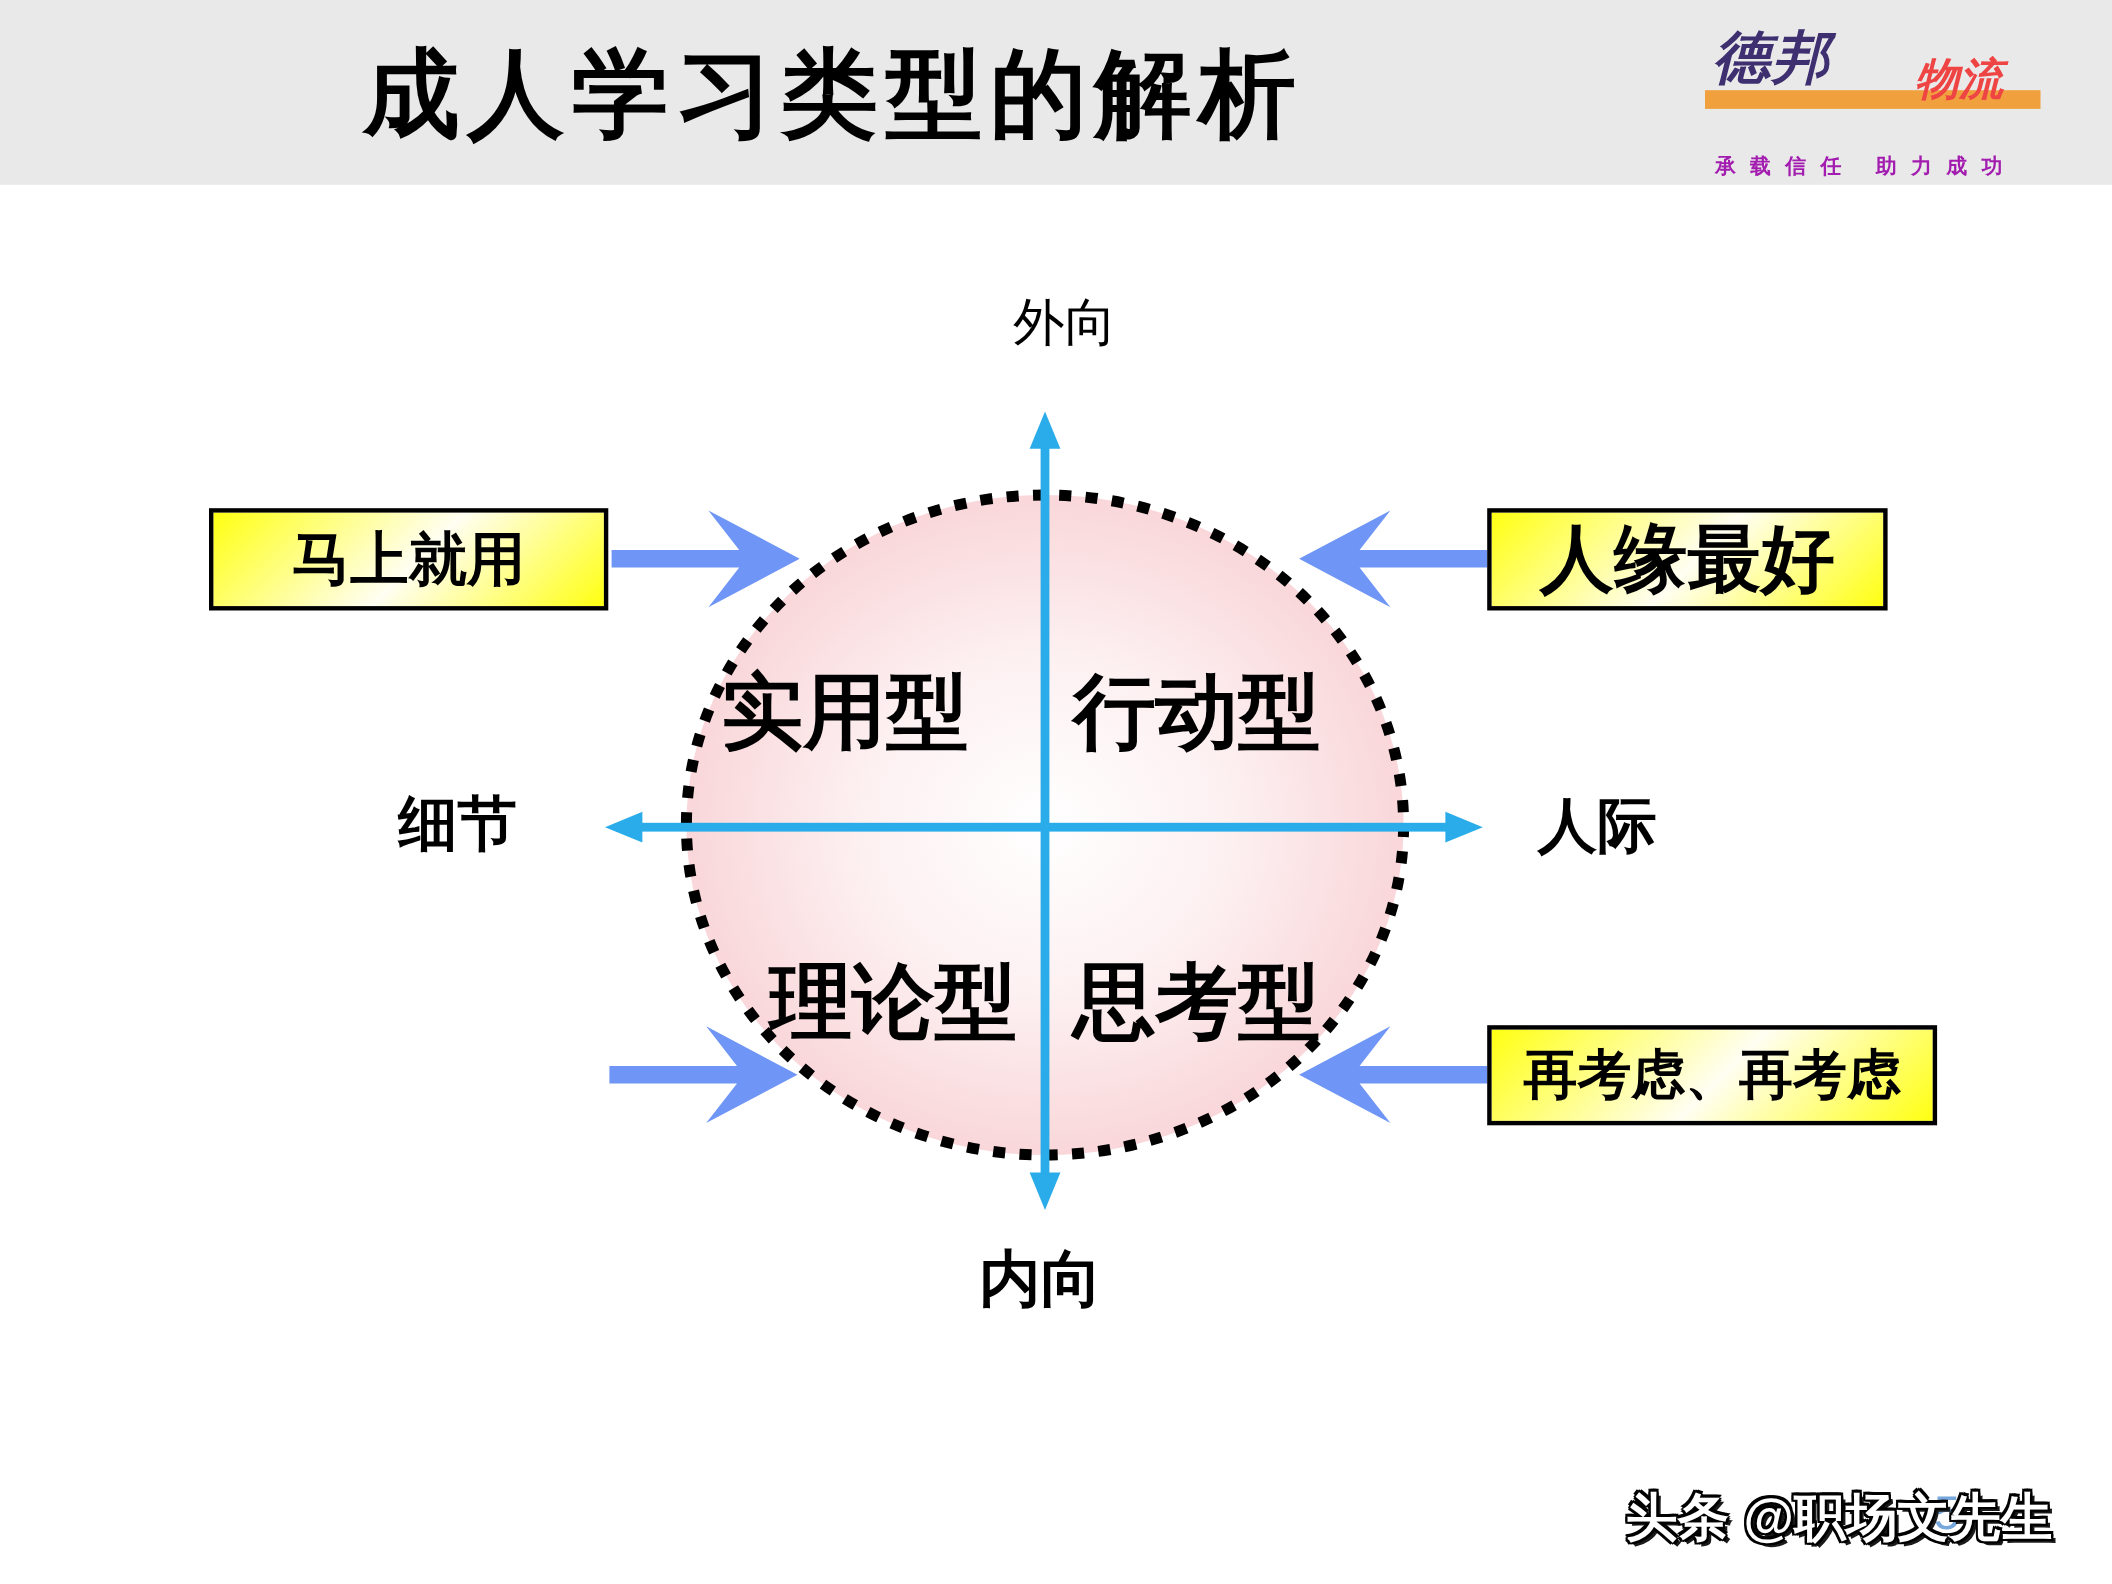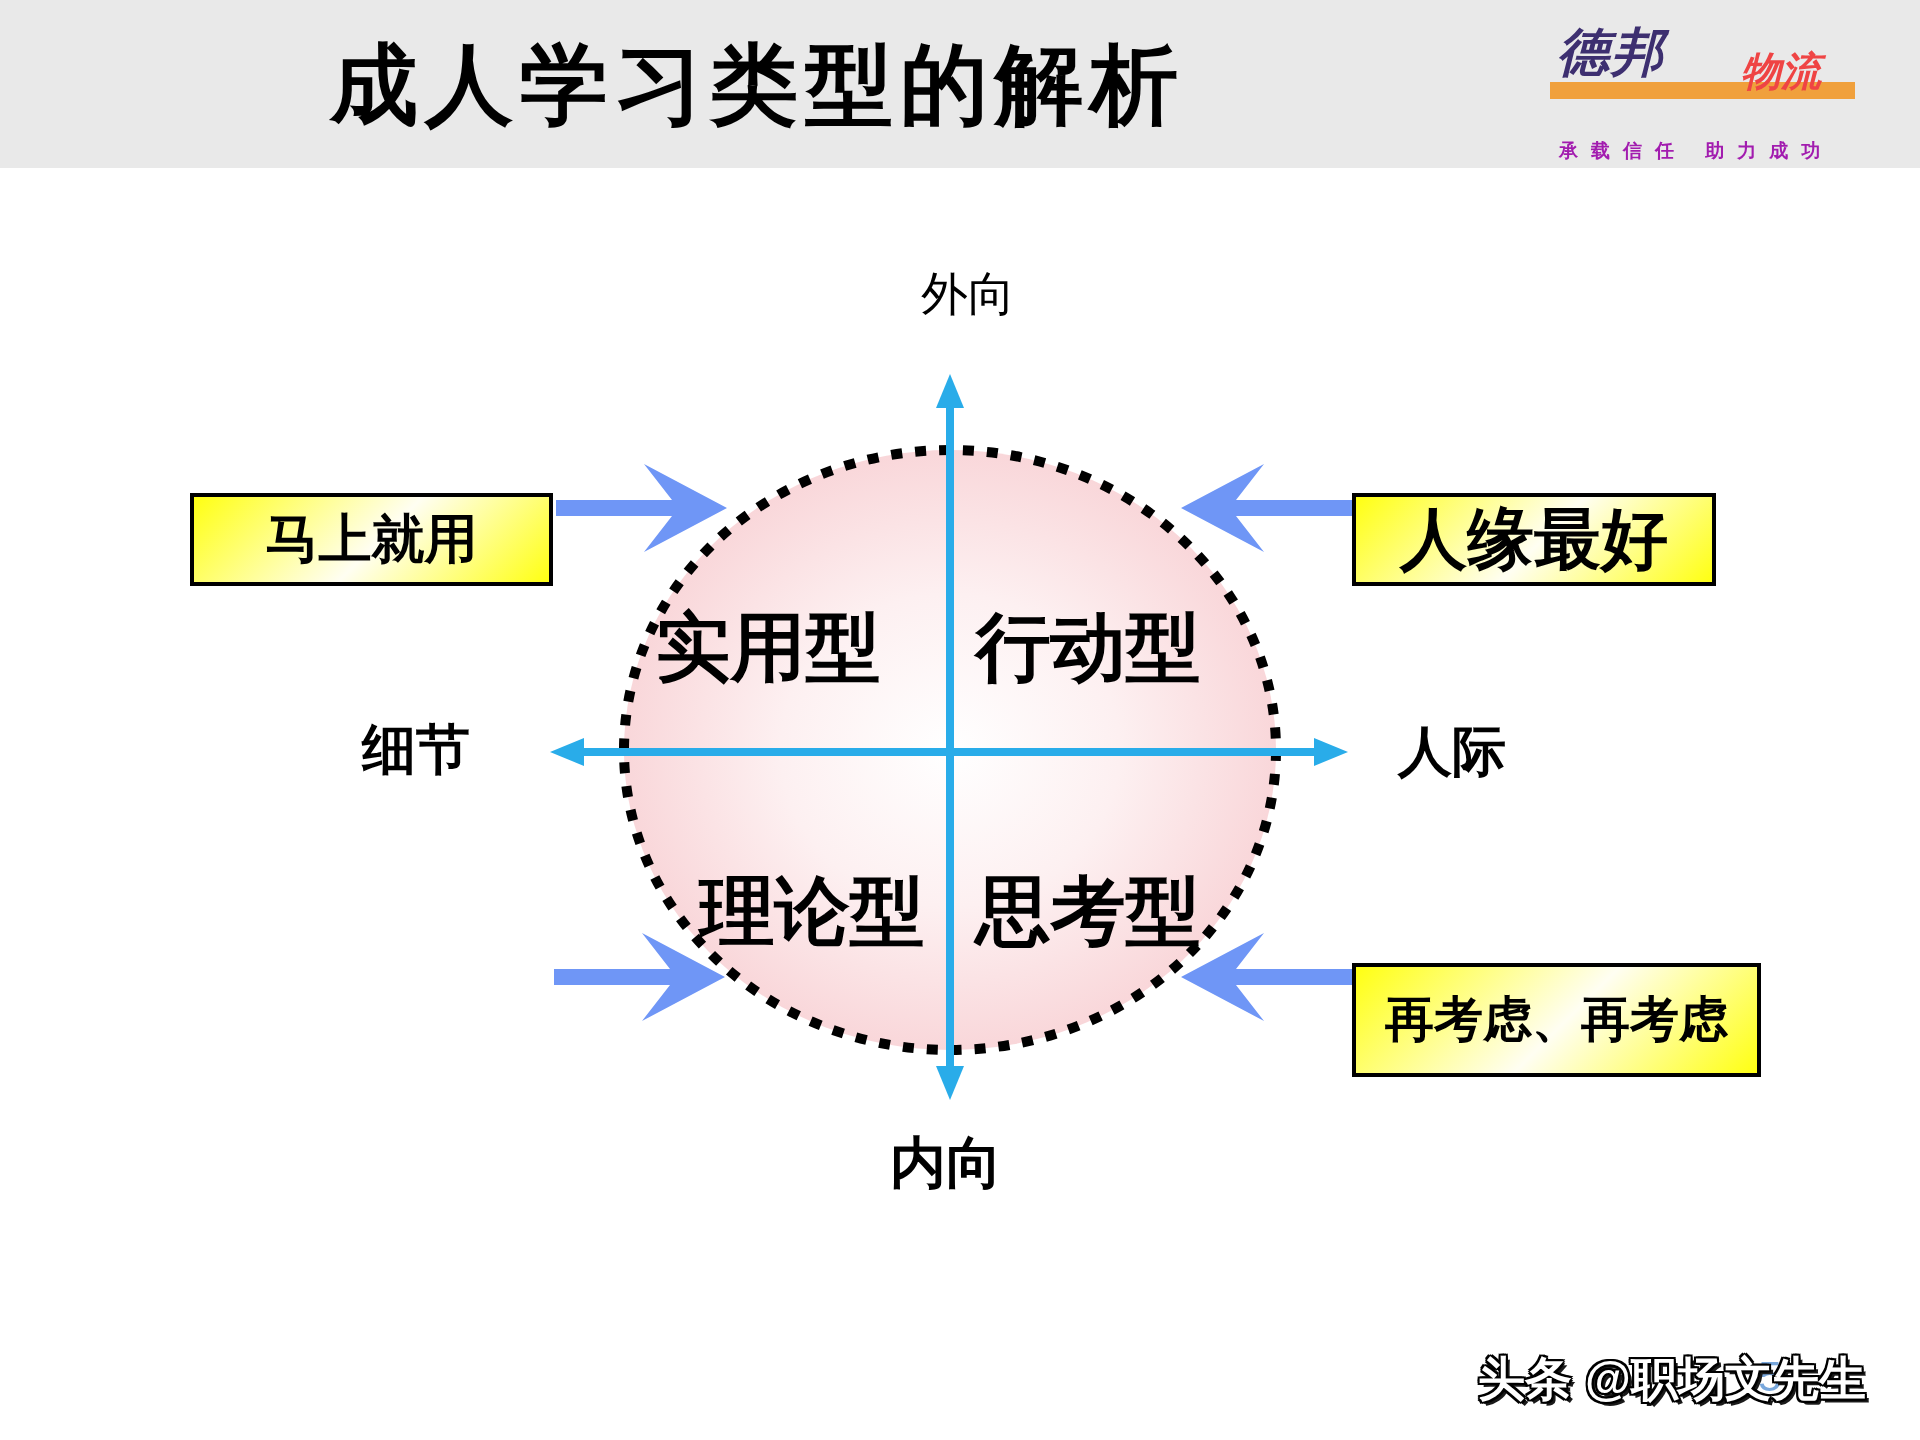--- a/index.html
+++ b/index.html
@@ -94,26 +94,25 @@
     position: absolute;
     border: 4px solid #000000;
     background: linear-gradient(135deg, #ffff12 0%, #fffef2 52%, #ffff12 100%);
     display: flex;
     align-items: center;
     justify-content: center;
     font-weight: bold;
     color: #000;
     white-space: nowrap;
     font-family: "Liberation Serif", "DejaVu Serif", serif;
-    margin-top: 31px;
   }
   .box-tl { left: 190px;  top: 462px; width: 363px; height: 93px; font-size: 53px; }
   .box-tr { left: 1352px; top: 462px; width: 364px; height: 93px; font-size: 67px; }
   .box-bl { left: 188px;  top: 932px; width: 363px; height: 91px; font-size: 52px; }
-  .box-br { left: 1352px; top: 932px; width: 409px; height: 114px; font-size: 49px; }
+  .box-br { left: 1352px; top: 932px; width: 409px; height: 91px; font-size: 49px; }
 
   
   .page-number {
     position: absolute;
     left: 1758px; top: 1352px;
     font-size: 43px;
     color: #78a7dc;
     font-family: "Liberation Sans", "DejaVu Sans", sans-serif;
     z-index: 5;
   }

